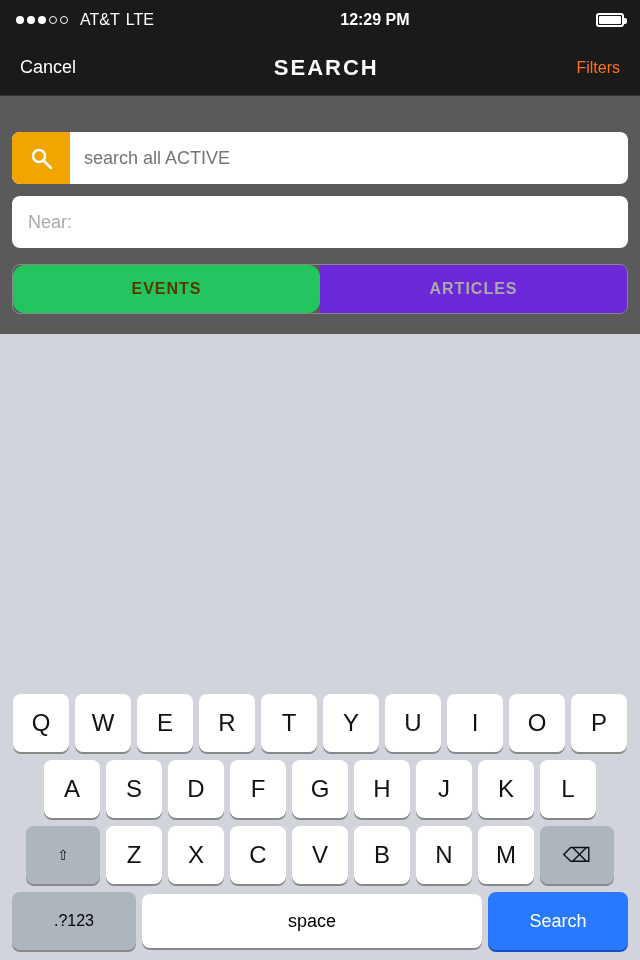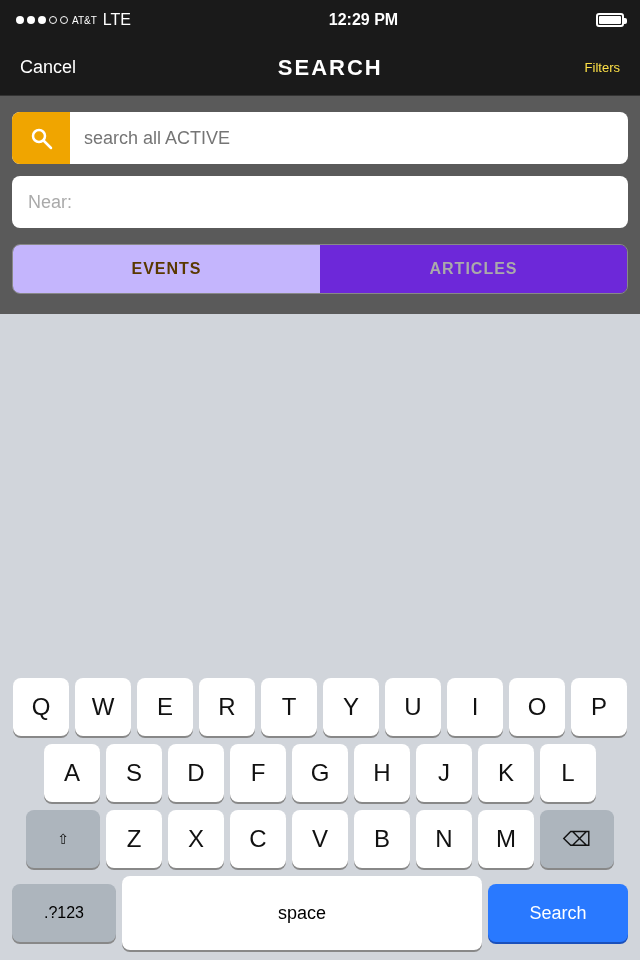--- a/index.html
+++ b/index.html
@@ -21,21 +21,21 @@
       align-items: center;
       justify-content: space-between;
       padding: 0 16px;
       font-size: 14px;
     }
     .status-left { display: flex; align-items: center; gap: 4px; }
     .signal-dots { display: flex; gap: 3px; }
     .dot { width: 8px; height: 8px; border-radius: 50%; }
     .dot.filled { background: white; }
     .dot.empty { background: transparent; border: 1.5px solid white; }
-    .carrier { margin-left: 0; font-size: 10px; }
+    .carrier { margin-left: 8px; font-size: 16px; }
     .network { font-size: 16px; margin-left: 2px; }
     .time { font-size: 16px; font-weight: 600; }
     .battery {
       width: 28px; height: 14px;
       border: 2px solid white;
       border-radius: 3px;
       position: relative;
     }
     .battery::after {
       content: '';
@@ -70,39 +70,40 @@
       cursor: pointer;
     }
     .nav-title {
       color: white;
       font-size: 22px;
       font-weight: 900;
       letter-spacing: 2px;
       text-transform: uppercase;
     }
     .nav-filters {
-      color: #fde047;
-      font-size: 13px;
+      color: #f97316;
+      font-size: 16px;
       cursor: pointer;
     }
 
     
     .search-area {
       background: #5a5a5a;
       padding: 16px 12px 20px;
     }
 
     .search-input-row {
       display: flex;
       align-items: center;
       background: white;
       border-radius: 8px;
       margin-bottom: 12px;
       overflow: hidden;
       height: 52px;
+      margin-top: 20px;
     }
     .search-icon-box {
       background: #f0a500;
       width: 58px;
       height: 52px;
       display: flex;
       align-items: center;
       justify-content: center;
       flex-shrink: 0;
     }
@@ -143,22 +144,23 @@
       height: 48px;
       display: flex;
       align-items: center;
       justify-content: center;
       font-size: 16px;
       font-weight: 700;
       letter-spacing: 1px;
       cursor: pointer;
     }
     .toggle-btn.active {
-      background: #c4b5fd;
+      background: #22c55e;
       color: #5a3800;
+      border-radius: 12px;
     }
     .toggle-btn.inactive {
       background: #6d28d9;
       color: #aaa;
     }
 
     
     .keyboard {
       background: #d1d5db;
       padding: 10px 6px 0;
@@ -208,33 +210,33 @@
       display: flex;
       gap: 6px;
       padding: 0 6px 10px;
       align-items: center;
     }
     .key-123 {
       background: #adb5bd;
       border-radius: 8px;
       box-shadow: 0 2px 0 #888;
       height: 58px;
-      width: 104px;
+      width: 124px;
       display: flex;
       align-items: center;
       justify-content: center;
       font-size: 16px;
       font-weight: 500;
       cursor: pointer;
     }
     .key-space {
       background: white;
       border-radius: 8px;
       box-shadow: 0 2px 0 #888;
-      height: 74px;
+      height: 54px;
       flex: 1;
       display: flex;
       align-items: center;
       justify-content: center;
       font-size: 18px;
       font-weight: 400;
       cursor: pointer;
     }
     .key-search {
       background: #2979ff;

